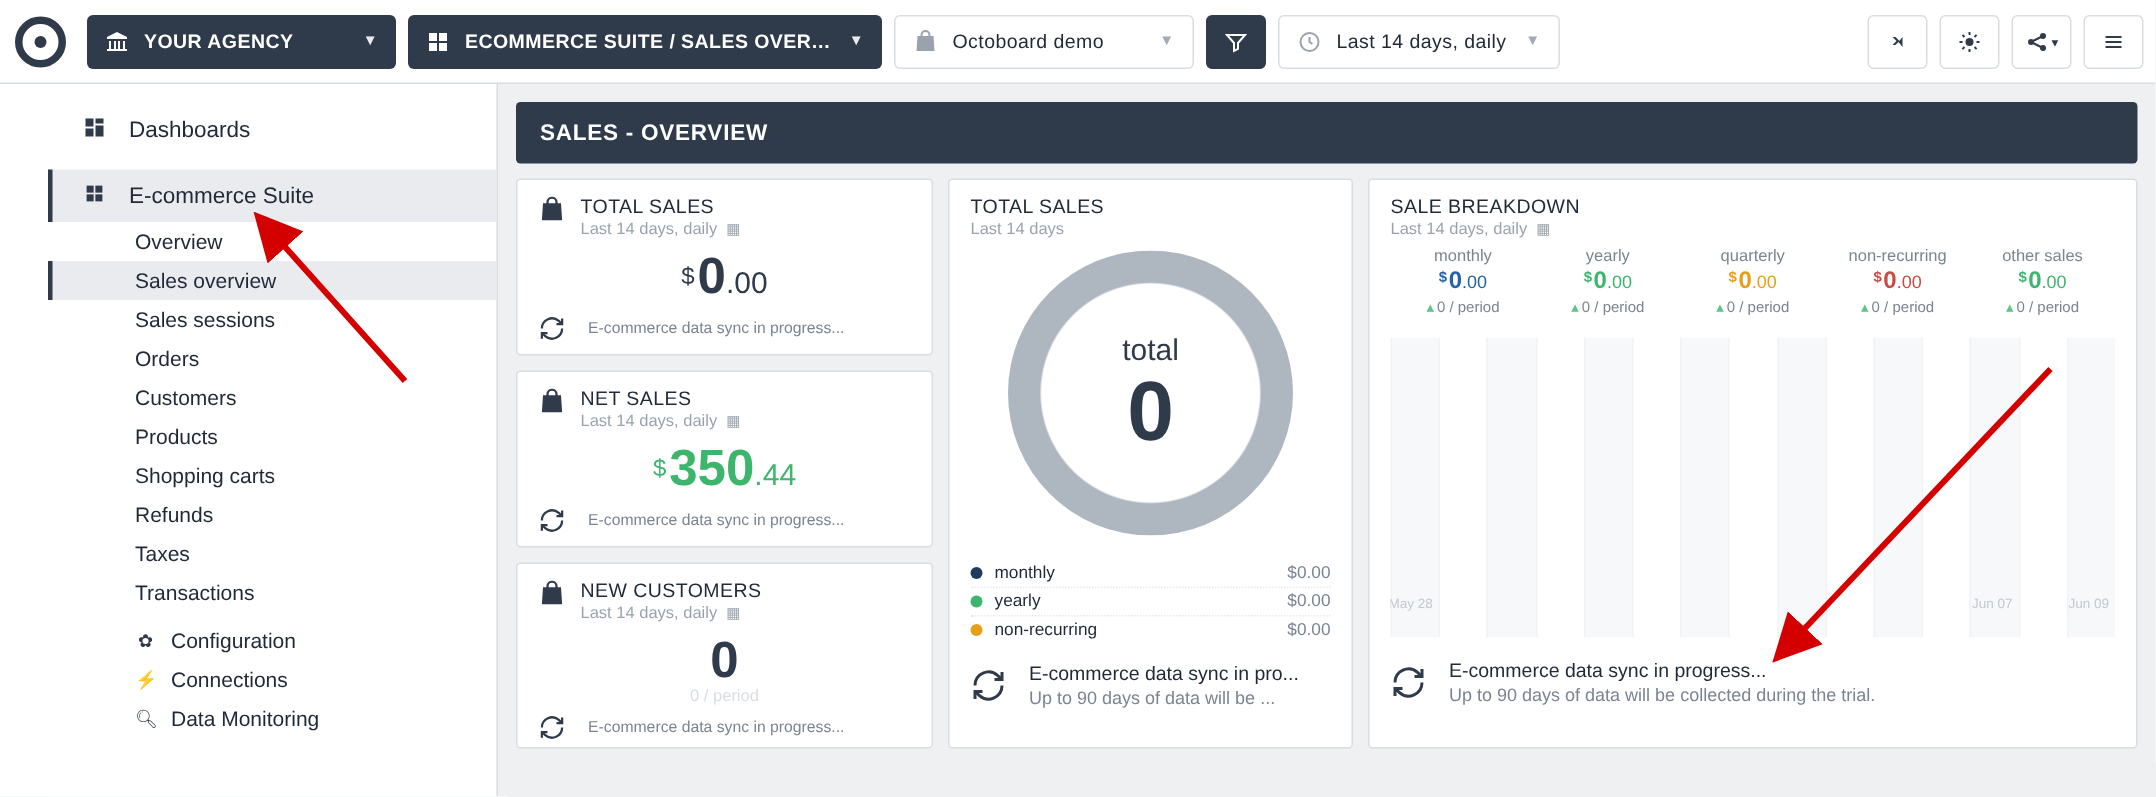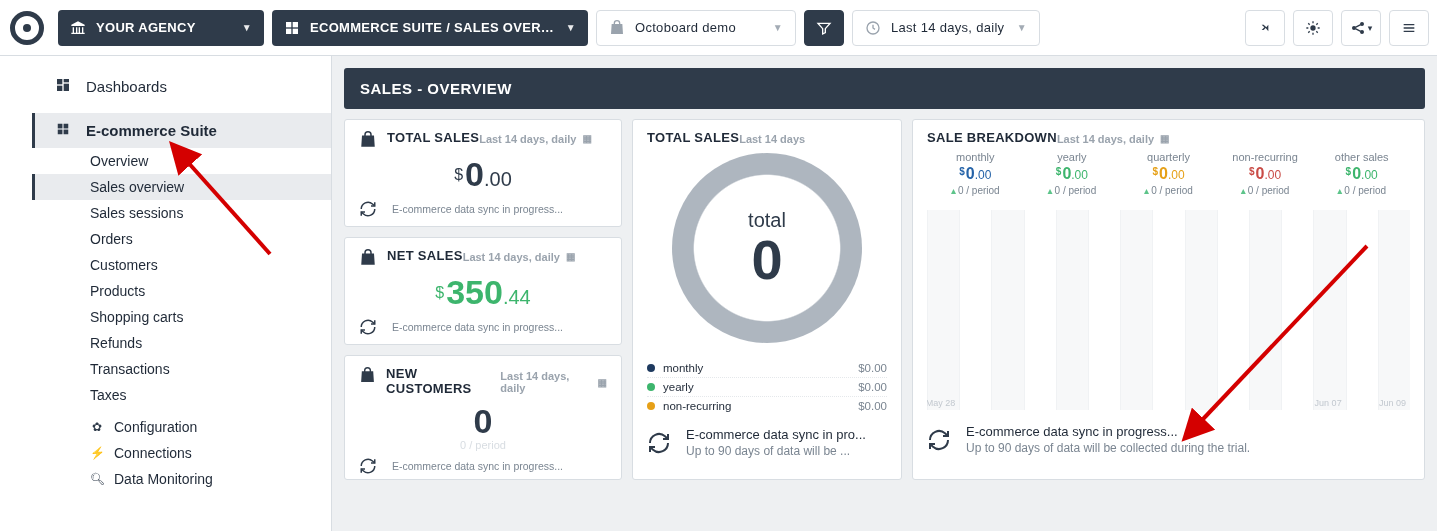--- a/index.html
+++ b/index.html
@@ -83,21 +83,21 @@
   }
   .nav-item{
     display:flex;align-items:center;gap:14px;
     padding:7px 14px 7px 22px;
     font-size:15px;
     cursor:pointer;
     color:var(--text);
   }
   .nav-item .nav-icon{width:18px;text-align:center;color:var(--dark);font-size:14px;}
   .nav-section{
-    font-weight:700;
+    font-weight:400;
     background:#e9ebee;
     border-left:3px solid var(--dark);
     padding:9px 14px 9px 19px;
     margin-top:10px;
   }
   .sub-item{
     padding:5px 14px 5px 58px;
     font-size:14px;
     cursor:pointer;
   }
@@ -199,27 +199,27 @@
     position:relative;
     display:flex;
     overflow:hidden;
   }
   .chart-col{
     flex:1;border-left:1px solid #f0f2f4;
     position:relative;
   }
   .chart-col:nth-child(odd){background:#f7f8f9;}
   .chart-xlabel{
-    position:absolute;bottom:2px;right:4px;font-size:9px;color:#c2c8cf;
+    position:absolute;bottom:18px;right:4px;font-size:9px;color:#c2c8cf;
     white-space:nowrap;
   }
   
   .arrow{position:absolute;pointer-events:none;}
   .arrow svg{overflow:visible;}
-  .hw{display:flex;flex-direction:row;font-weight:bold;}
+  .hw{display:flex;flex-direction:column;}
 </style>
 </head>
 <body>
 
 <div class="topbar">
   <div class="logo"></div>
 
   <div class="tb-btn" style="width:206px;">
     <span>
       <svg class="tb-icon-svg" viewBox="0 0 24 24" fill="currentColor">
@@ -327,22 +327,22 @@
     </div>
 
     <div class="sub-item"><span>Overview</span></div>
     <div class="sub-item active"><span>Sales overview</span></div>
     <div class="sub-item"><span>Sales sessions</span></div>
     <div class="sub-item"><span>Orders</span></div>
     <div class="sub-item"><span>Customers</span></div>
     <div class="sub-item"><span>Products</span></div>
     <div class="sub-item"><span>Shopping carts</span></div>
     <div class="sub-item"><span>Refunds</span></div>
+    <div class="sub-item"><span>Taxes</span></div>
     <div class="sub-item"><span>Transactions</span></div>
-    <div class="sub-item"><span>Taxes</span></div>
 
     <div class="sub-group-gap"></div>
     <div class="sub-item small">
       <span class="sub-icon">✿</span>
       <span>Configuration</span>
     </div>
     <div class="sub-item small">
       <span class="sub-icon">⚡</span>
       <span>Connections</span>
     </div>

